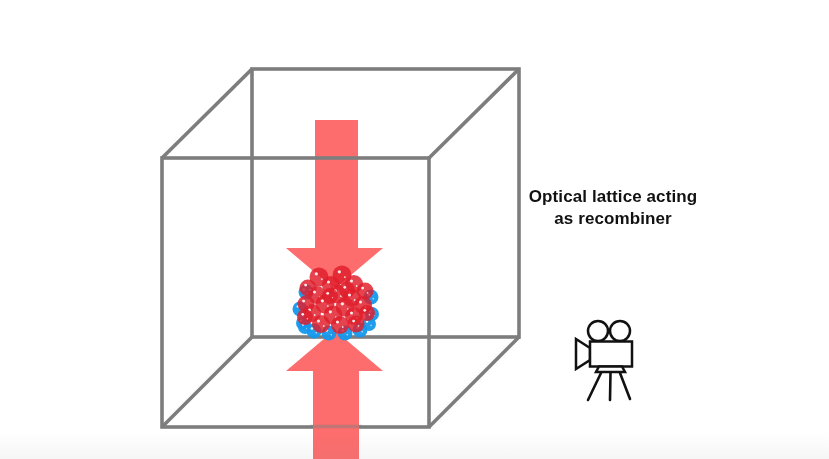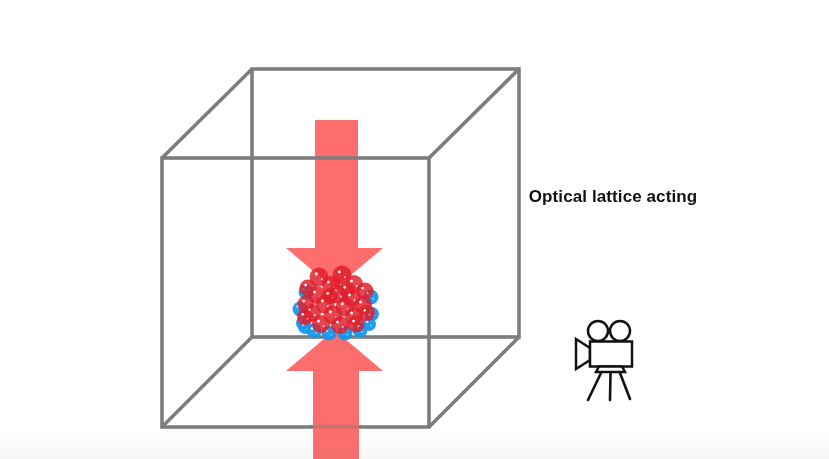--- a/index.html
+++ b/index.html
@@ -174,17 +174,18 @@
       <rect class="cam-outline" x="590" y="341.5" width="42" height="25"></rect>
       <polygon class="cam-outline" points="599,366.5 622,366.5 625,372 596,372"></polygon>
       <line class="cam-leg" x1="601" y1="373" x2="588" y2="400"></line>
       <line class="cam-leg" x1="610.5" y1="373" x2="610" y2="400"></line>
       <line class="cam-leg" x1="620" y1="373" x2="630" y2="399"></line>
     </g>
   </svg>
 
   <div id="lattice-label" class="label">
     <span>Optical lattice acting</span><br>
+    <span>as recombiner</span>
   </div>
 
 
   <div id="bottom-wash"></div>
 </div>
 
 </body></html>

